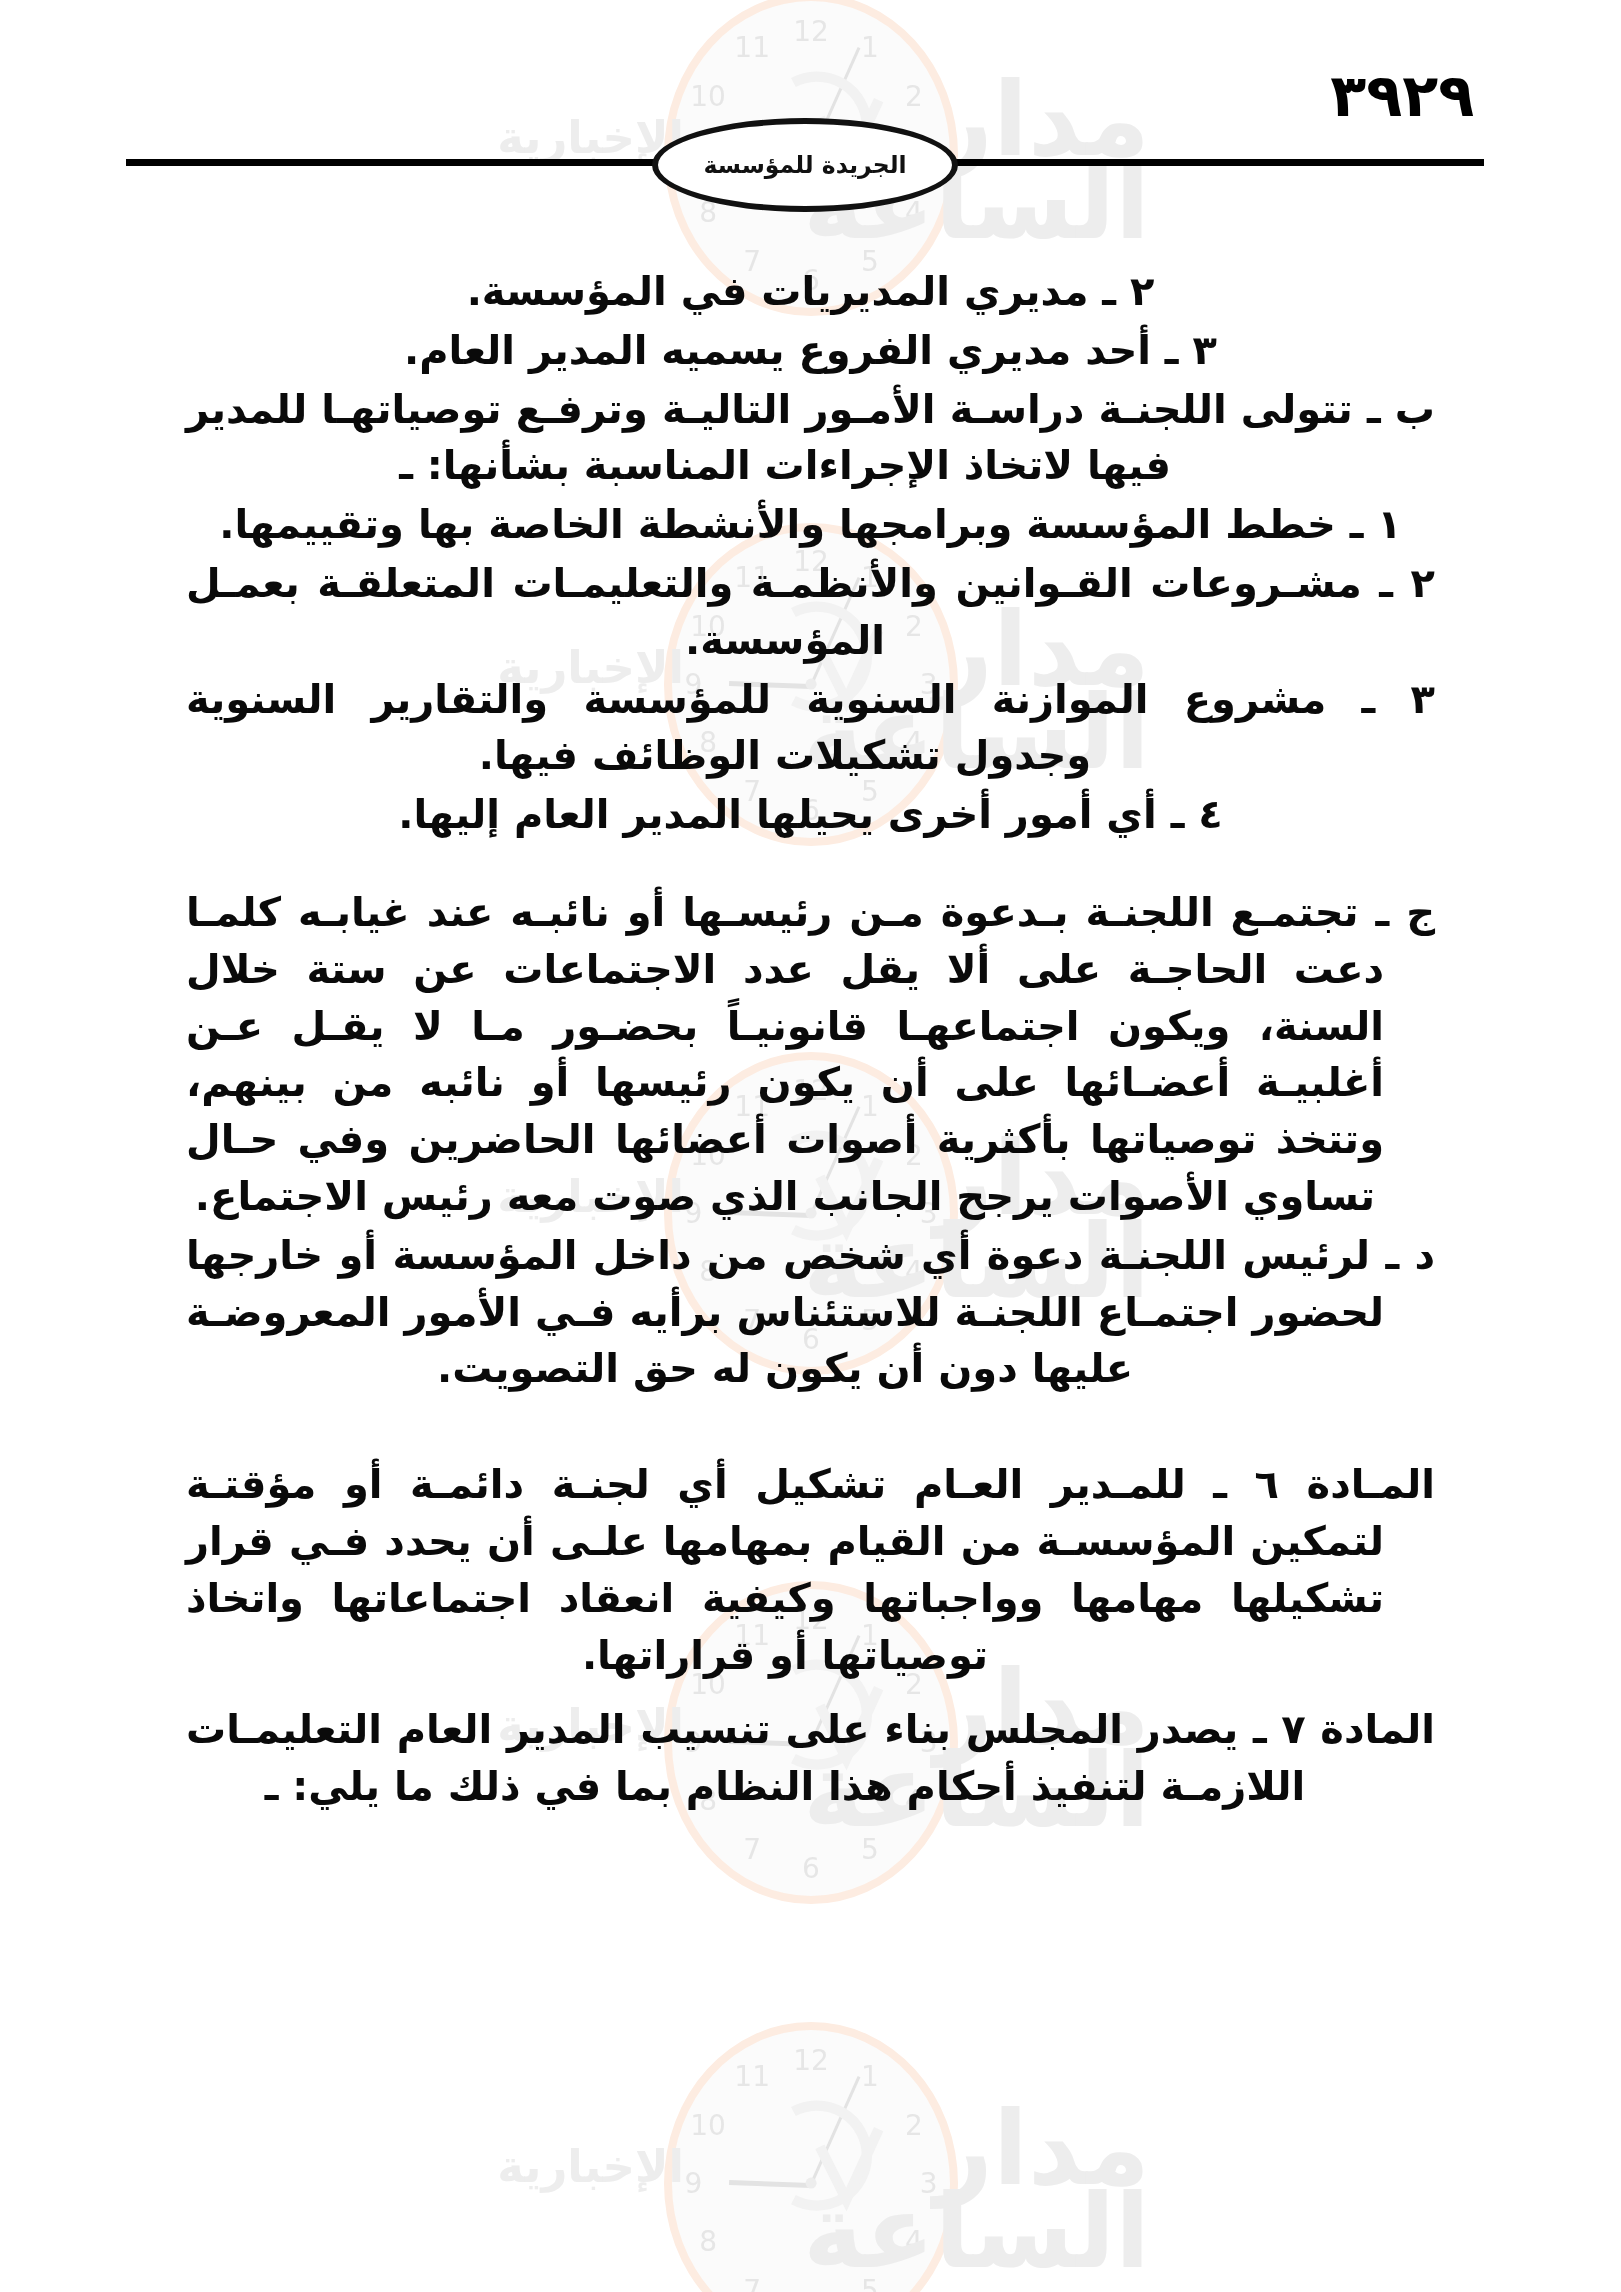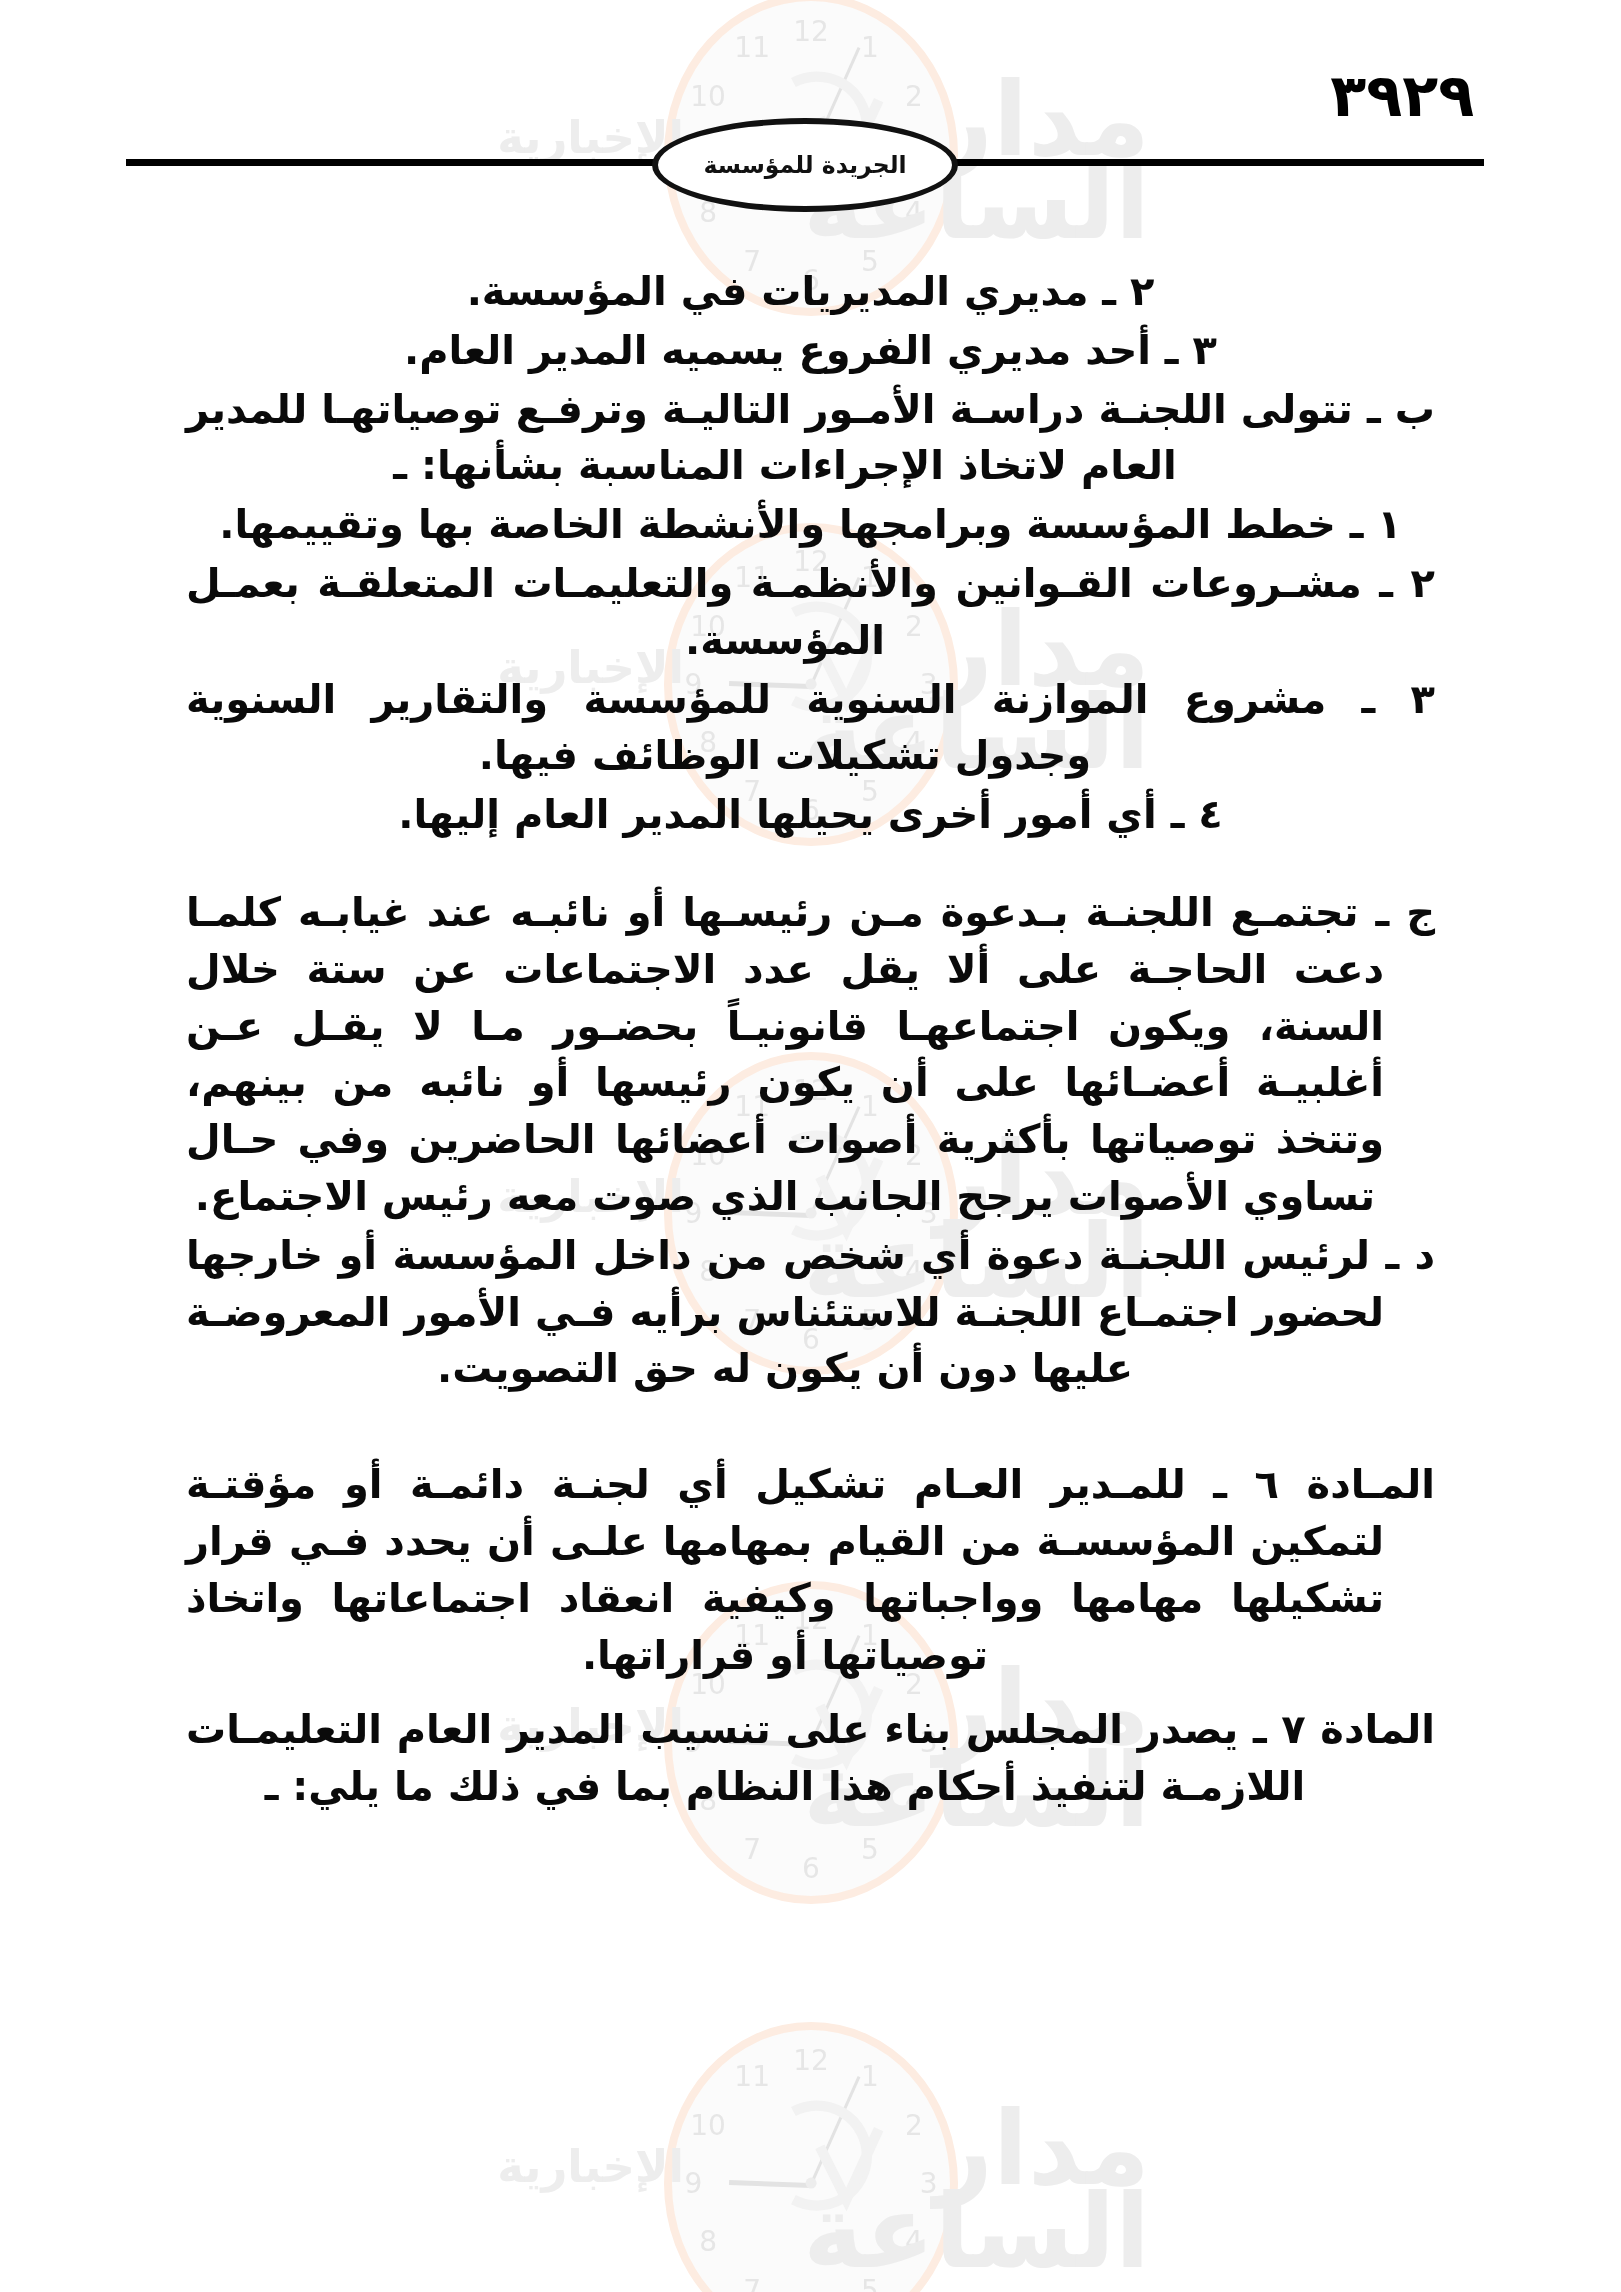--- a/index.html
+++ b/index.html
@@ -339,21 +339,21 @@
     <div class="oval">
       <span class="oval-label">الجريدة للمؤسسة</span>
     </div>
   </div>
 
   <div class="body-block">
 
     <p class="para center">٢ ـ مديري المديريات في المؤسسة.</p>
     <p class="para center">٣ ـ أحد مديري الفروع يسميه المدير العام.</p>
 
-    <p class="para justify indent-hang">ب ـ تتولى اللجنـة دراسـة الأمـور التاليـة وترفـع توصياتهـا للمدير العام لاتخاذ الإجراءات المناسبة بشأنها: ـ</p>
+    <p class="para justify indent-hang">ب ـ تتولى اللجنـة دراسـة الأمـور التاليـة وترفـع توصياتهـا للمدير فيها لاتخاذ الإجراءات المناسبة بشأنها: ـ</p>
 
     <p class="para center">١ ـ خطط المؤسسة وبرامجها والأنشطة الخاصة بها وتقييمها.</p>
     <p class="para justify indent-hang">٢ ـ مشـروعات القـوانين والأنظمـة والتعليمـات المتعلقـة بعمـل المؤسسة.</p>
     <p class="para justify indent-hang">٣ ـ مشروع الموازنة السنوية للمؤسسة والتقارير السنوية وجدول تشكيلات الوظائف فيها.</p>
     <p class="para center">٤ ـ أي أمور أخرى يحيلها المدير العام إليها.</p>
 
     <div class="gap-md"></div>
 
     <p class="para justify indent-hang">ج ـ تجتمـع اللجنـة بـدعوة مـن رئيسـها أو نائبـه عند غيابـه كلمـا دعت الحاجـة على ألا يقل عدد الاجتماعات عن ستة خلال السنة، ويكون اجتماعهـا قانونيـاً بحضـور مـا لا يقـل عـن أغلبيـة أعضـائها على أن يكون رئيسها أو نائبه من بينهم، وتتخذ توصياتها بأكثرية أصوات أعضائها الحاضرين وفي حـال تساوي الأصوات يرجح الجانب الذي صوت معه رئيس الاجتماع.</p>
     <p class="para justify indent-hang">د ـ لرئيس اللجنـة دعوة أي شخص من داخل المؤسسة أو خارجها لحضور اجتمـاع اللجنـة للاستئناس برأيه فـي الأمور المعروضـة عليها دون أن يكون له حق التصويت.</p>

